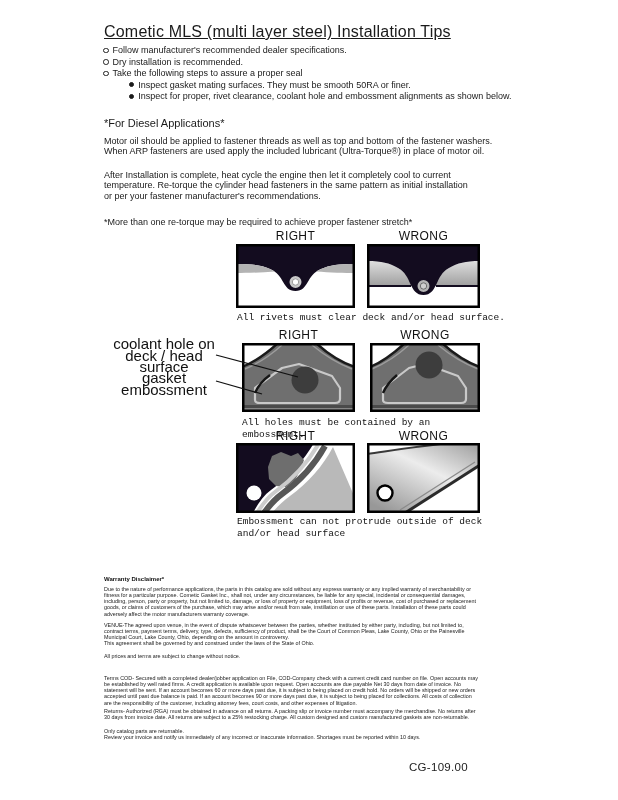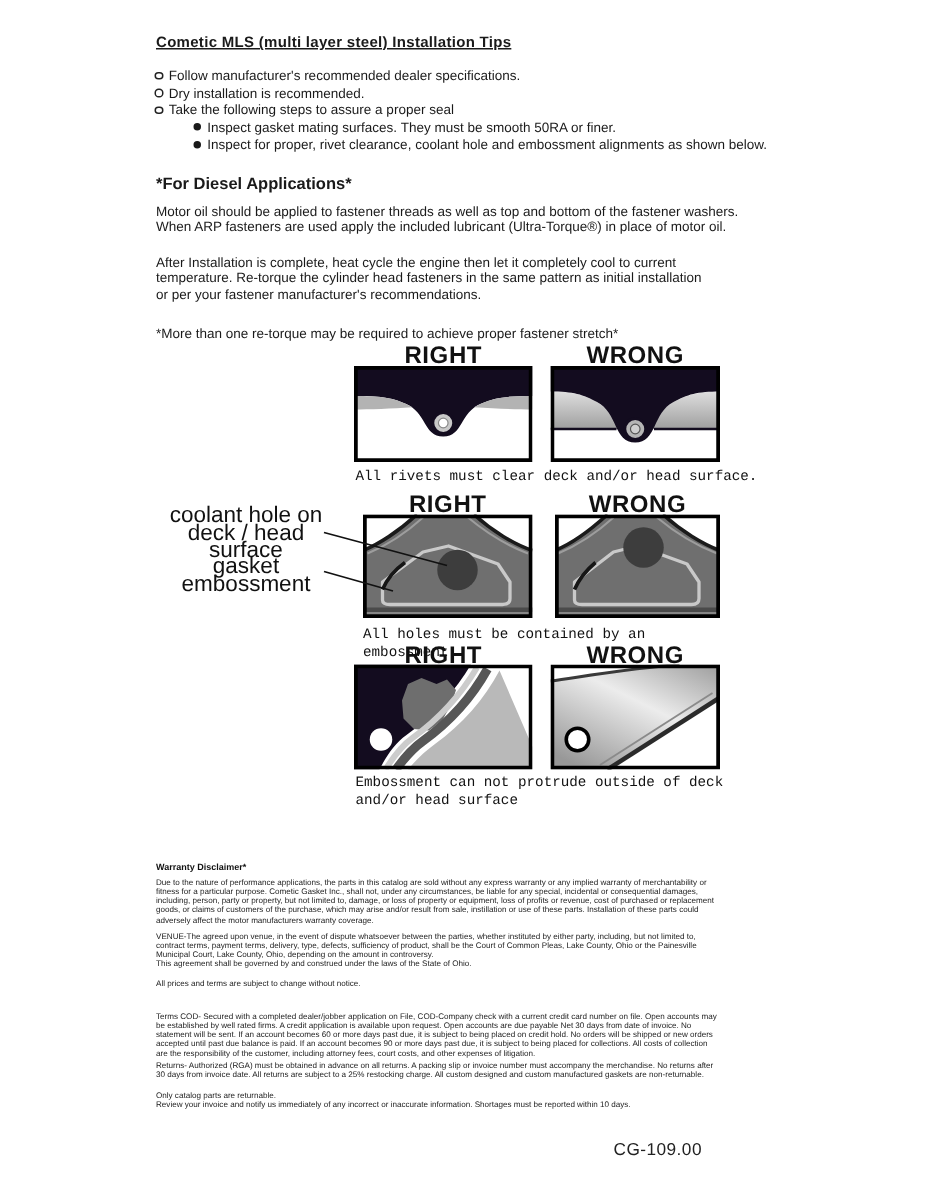--- a/index.html
+++ b/index.html
@@ -3,33 +3,33 @@
 <meta charset="utf-8">
 <style>
   html,body { margin:0; padding:0; }
   body {
     width:618px; height:800px; background:#ffffff; position:relative;
     font-family:"Liberation Sans", sans-serif; color:#1a1a1a;
     -webkit-font-smoothing:antialiased;
   }
   .abs { position:absolute; }
   .title {
-    left:104px; top:23px; font-size:10px; font-weight:bold;
+    left:104px; top:23px; font-size:16px; font-weight:normal;
     text-decoration:underline; letter-spacing:0.2px;
   }
   .bullet-row { left:103px; display:flex; align-items:flex-start; font-size:9px; line-height:11px; }
   .bullet-row.sub { left:129px; }
   .marker {
     flex:0 0 auto; width:3.5px; height:3.5px; border-radius:50%;
     border:1px solid #222; margin:2.8px 4px 0 0; background:#fff;
   }
   .marker.filled { background:#1a1a1a; border-color:#1a1a1a; width:3.2px; height:3.2px; }
-  .h2 { left:104px; font-size:11px; font-weight:bold; }
+  .h2 { left:104px; font-size:11px; font-weight:normal; }
   .para { left:104px; width:445px; font-size:9px; line-height:10.3px; white-space:pre-line; }
-  .dlabel { font-size:16px; font-weight:700; letter-spacing:0.4px; text-align:center; color:#111; }
+  .dlabel { font-size:12px; font-weight:400; letter-spacing:0.4px; text-align:center; color:#111; }
   .caption { font-size:9.5px; color:#111; white-space:pre-line; line-height:12px;font-family:Liberation Mono, monospace; }
   .callout { left:108px; width:112px; text-align:center; font-size:15px; line-height:11.5px; white-space:pre-line; color:#111; }
   .panel svg { display:block; }
   .legal { left:104px; width:412px; font-size:5.4px; line-height:6.15px; white-space:pre-line; color:#222; }
   .legal-h { left:104px; font-size:6px; font-weight:bold; color:#111; }
   .footer { left:409px; top:761px; font-size:11.5px; color:#222; letter-spacing:0.3px; }
   .overlay { pointer-events:none; }
 </style>
 </head>
 <body>

